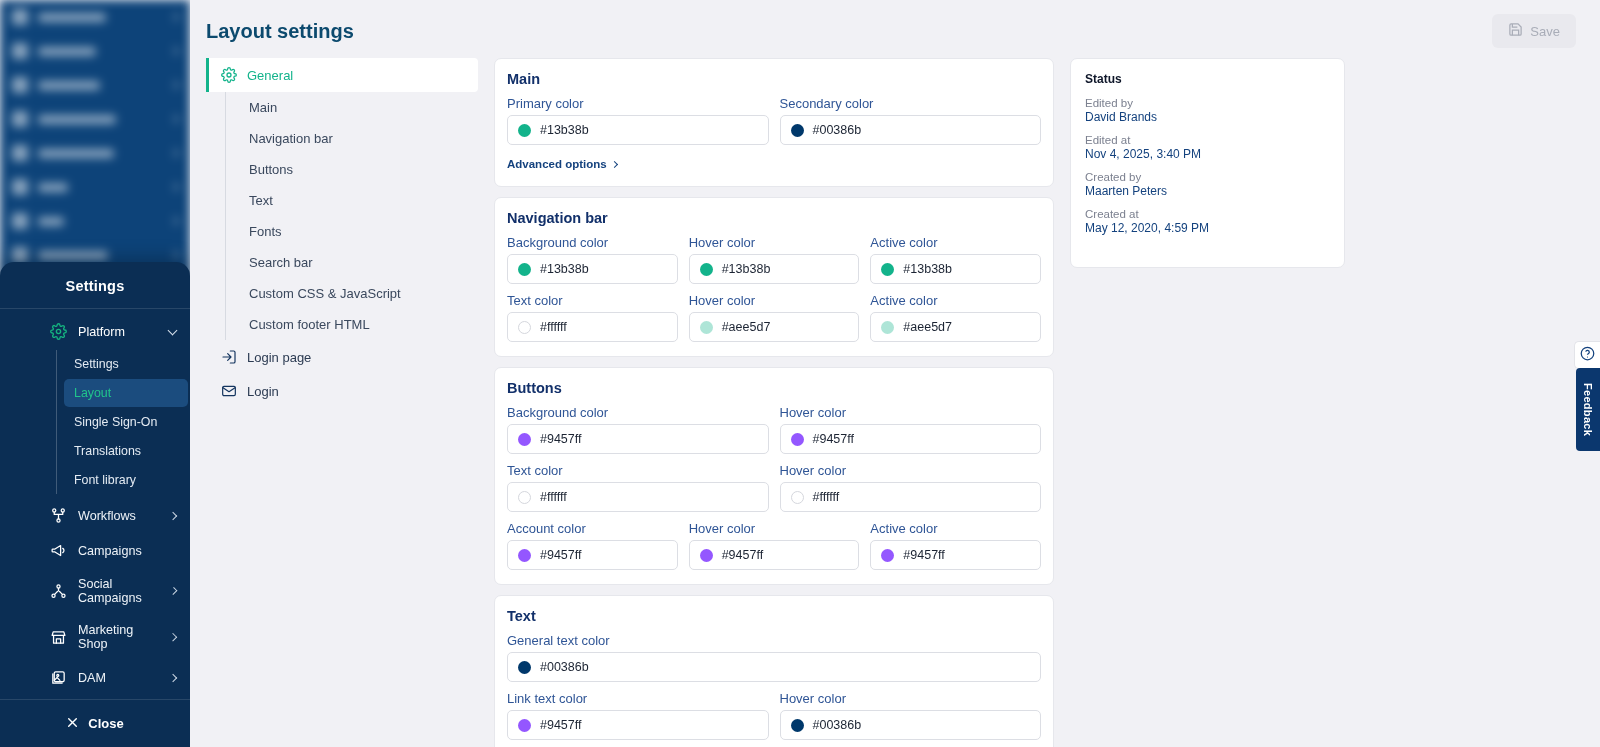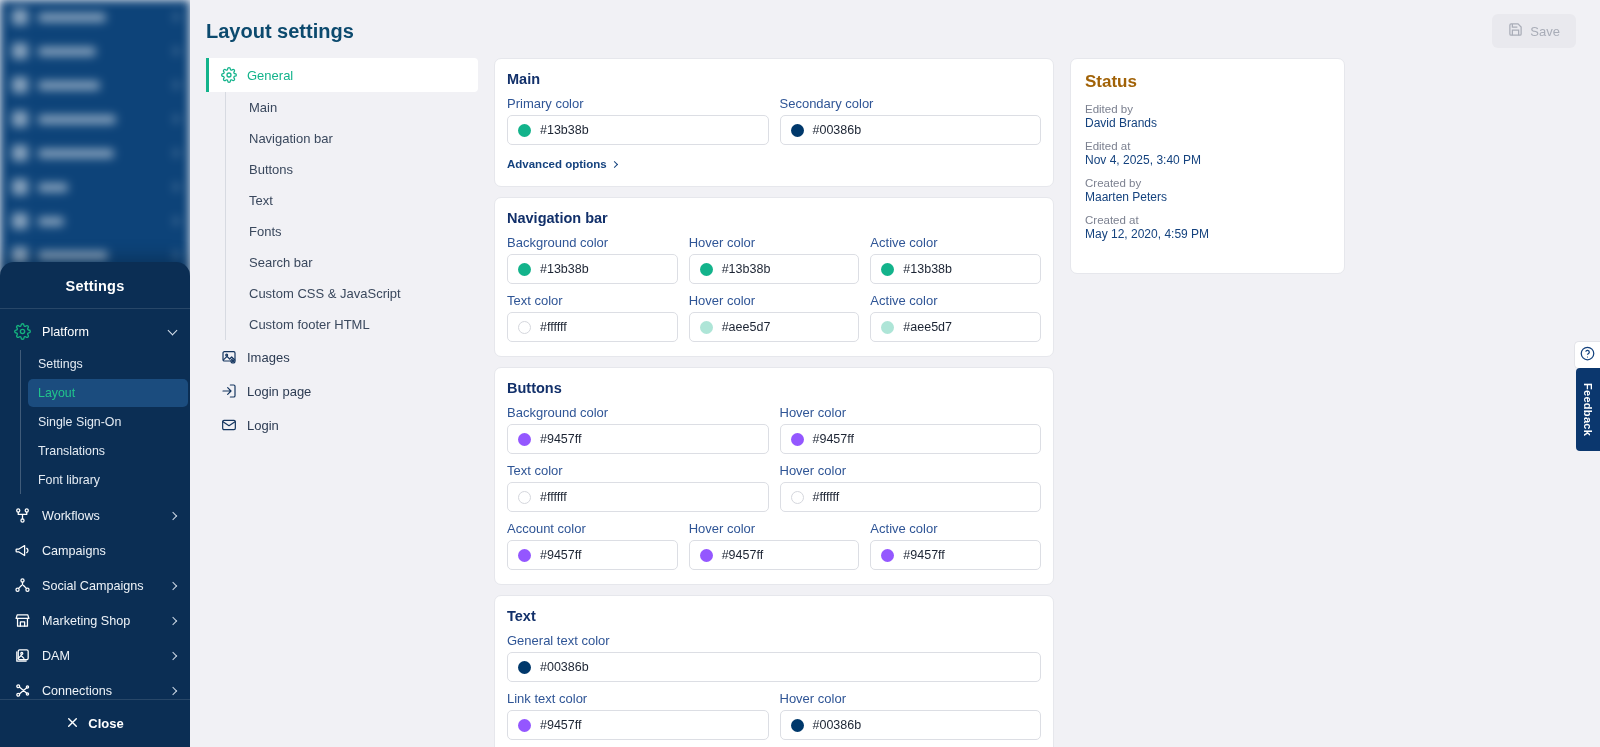--- a/index.html
+++ b/index.html
@@ -31,21 +31,21 @@
     border-radius: 14px 14px 0 0;
     color: #fff;
     display: flex; flex-direction: column;
     box-shadow: 0 -4px 18px rgba(0,0,0,.25);
   }
   .settings-title {
     text-align: center; font-weight: bold; font-size: 14.5px;
     padding: 16px 0 14px; letter-spacing: .2px;
     border-bottom: 1px solid rgba(255,255,255,.12);
   }
-  .settings-scroll { flex: 1; overflow: hidden; padding-top: 6px; }
+  .settings-scroll { flex: 1; overflow: hidden; padding-top: 6px; margin-left: 36px; }
   .nav-group-head {
     display: flex; align-items: center; gap: 11px;
     padding: 8px 14px; font-size: 12.6px; cursor: pointer;
   }
   .nav-group-head .ico { width: 17px; height: 17px; flex: none; color: #15b37f; }
   .nav-group-head .chev { margin-left: auto; width: 7px; height: 7px;
       border-right: 1.6px solid #d7e1ec; border-bottom: 1.6px solid #d7e1ec; transform: rotate(45deg); margin-top: -3px;}
   .subnav { margin: 2px 0 4px 20px; border-left: 1px solid rgba(255,255,255,.22); padding-left: 5px; }
   .subnav-item {
     font-size: 12.4px; color: #e4ebf3; padding: 7px 10px; border-radius: 5px;
@@ -123,21 +123,21 @@
   .adv-link {
     display: inline-flex; align-items: center; gap: 5px;
     font-size: 11.5px; font-weight: bold; color: #14427e; margin-top: 3px; cursor: pointer;
   }
   .adv-link .chev { width: 5px; height: 5px; border-right: 1.4px solid #14427e;
                     border-top: 1.4px solid #14427e; transform: rotate(45deg); }
 
   
   .status-col { width: 275px; flex: none; }
   .status-card { background: #fff; border: 1px solid #e6e7ec; border-radius: 7px; padding: 13px 14px 16px; }
-  .status-card h3 { font-size: 17px; color: #a16207; font-weight: bold; margin-bottom: 11px; }
+  .status-card h3 { font-size: 12px; color: #0f172a; font-weight: bold; margin-bottom: 11px; }
   .status-item { margin-bottom: 10px; }
   .status-item:last-child { margin-bottom: 16px; }
   .status-key { font-size: 11.5px; color: #7c8190; margin-bottom: 1px; }
   .status-val { font-size: 12px; color: #14427e; }
 
   
   .help-btn {
     position: absolute; right: 0; top: 341px; width: 26px; height: 28px;
     background: #fff; border: 1px solid #e3e4e9; border-right: none;
     border-radius: 5px 0 0 5px; display: flex; align-items: center; justify-content: center;
@@ -327,30 +327,20 @@
             <div class="subitem">Buttons</div>
             <div class="subitem">Text</div>
             <div class="subitem">Fonts</div>
             <div class="subitem">Search bar</div>
             <div class="subitem">Custom CSS &amp; JavaScript</div>
             <div class="subitem">Custom footer HTML</div>
           </div>
         <div id="navBottom">
             <div class="item">
               <span class="ico"><svg viewBox="0 0 24 24" fill="none" stroke="currentColor" stroke-width="1.8" stroke-linecap="round" stroke-linejoin="round">
-                  <rect x="3" y="4" width="18" height="14" rx="2"></rect>
-                  <circle cx="8.5" cy="9" r="1.4"></circle>
-                  <path d="M4 16l5-5 4 4 3-3 4 4"></path>
-                  <circle cx="18" cy="18" r="3" fill="#fff"></circle>
-                  <circle cx="18" cy="18" r="1.3"></circle>
-                </svg></span>
-              <span>Images</span>
-            </div>
-            <div class="item">
-              <span class="ico"><svg viewBox="0 0 24 24" fill="none" stroke="currentColor" stroke-width="1.8" stroke-linecap="round" stroke-linejoin="round">
                   <path d="M14 3h5a2 2 0 0 1 2 2v14a2 2 0 0 1-2 2h-5"></path>
                   <path d="M10 17l5-5-5-5M15 12H3"></path>
                 </svg></span>
               <span>Login page</span>
             </div>
             <div class="item">
               <span class="ico"><svg viewBox="0 0 24 24" fill="none" stroke="currentColor" stroke-width="1.8" stroke-linecap="round" stroke-linejoin="round">
                   <rect x="2.5" y="5" width="19" height="14" rx="2"></rect>
                   <path d="M3 7l9 6 9-6"></path>
                 </svg></span>

